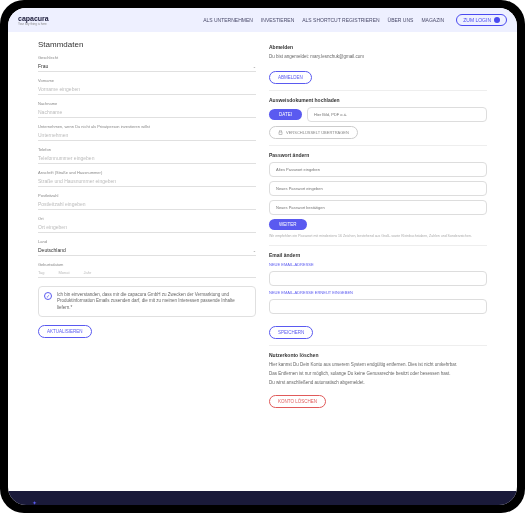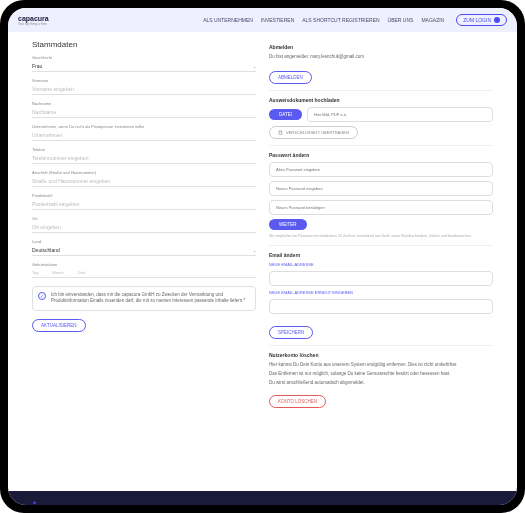--- a/index.html
+++ b/index.html
@@ -6,21 +6,21 @@
 body{font-family:-apple-system,BlinkMacSystemFont,sans-serif;background:#fff;display:flex;justify-content:center;align-items:center;min-height:100vh}
 .device{width:525px;height:513px;background:#000;border-radius:24px;padding:8px;position:relative}
 .screen{width:100%;height:100%;background:#fff;border-radius:18px;overflow:hidden;position:relative}
 .header{background:#eef0ff;padding:6px 10px;display:flex;align-items:center;gap:12px;font-size:5px}
 .logo{font-weight:600;font-size:7px;color:#1a1a3a}
 .logo-sub{font-size:3px;color:#888}
 .nav{display:flex;gap:8px;color:#4a4a6a;margin-left:auto}
 .nav span{cursor:pointer}
 .nav-btn{border:1px solid #4a4af0;border-radius:8px;padding:2px 6px;display:flex;align-items:center;gap:3px;color:#4a4af0}
 .user-icon{width:6px;height:6px;background:#4a4af0;border-radius:50%}
-.content{display:flex;padding:8px 24px;gap:13px;height:calc(100% - 30px);overflow-y:auto;font-size:5px}
+.content{display:flex;padding:8px 30px;gap:13px;height:calc(100% - 30px);overflow-y:auto;font-size:5px}
 .col{flex:1}
 .page-title{font-size:8px;color:#333;margin-bottom:6px}
 .field-group{margin-bottom:6px}
 .field-label{color:#888;font-size:4px;margin-bottom:1px}
 .field-input{display:block;width:100%;border:none;border-bottom:1px solid #e0e0e0;padding:2px 0;font-size:5px;color:#333;background:transparent}
 .placeholder{color:#bbb}
 .select-field{display:flex;justify-content:space-between;align-items:center;border-bottom:1px solid #e0e0e0;padding:2px 0}
 .select-val{font-size:5px;color:#333}
 .chevron{color:#888;font-size:4px}
 .date-row{display:flex;gap:14px;color:#bbb;font-size:4px}

